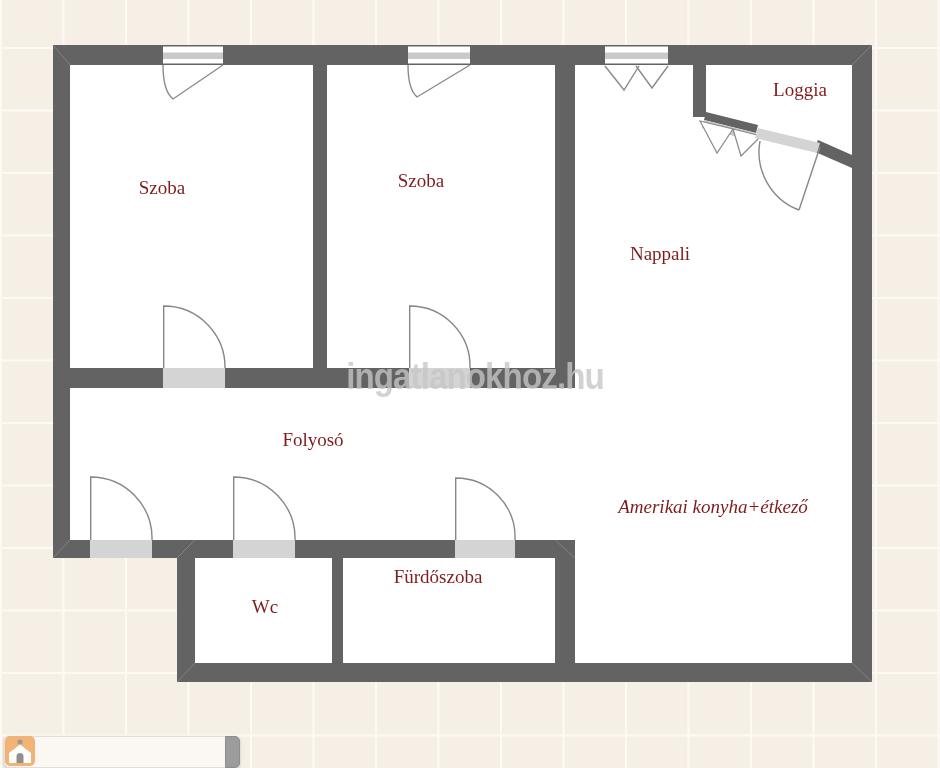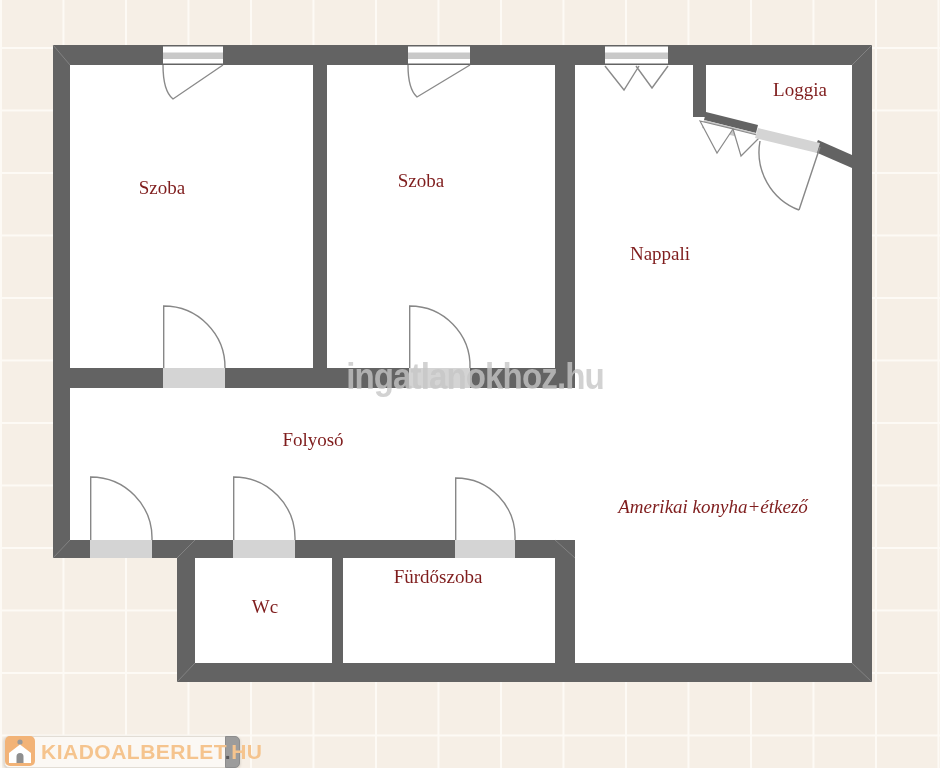--- a/index.html
+++ b/index.html
@@ -149,14 +149,13 @@
 
 <div class="wm-bar">
   <div class="wm-cap"></div>
   <div class="wm-badge">
     <svg width="30" height="30" viewBox="0 0 30 30">
       <circle cx="15" cy="6" r="2.6" fill="#9a9a9a"></circle>
       <path d="M4,17 L15,8.5 L26,17 L26,27 L4,27 Z" fill="#ffffff"></path>
       <path d="M11.5,27 v-6.5 a3.5,3.5 0 0 1 7,0 V27 Z" fill="#8f8f8f"></path>
     </svg>
   </div>
-  <div class="wm-text"><span>KIADOALBERLET</span><span class="dot">.</span><span>HU</span></div>
 </div>
 
 </body></html>

